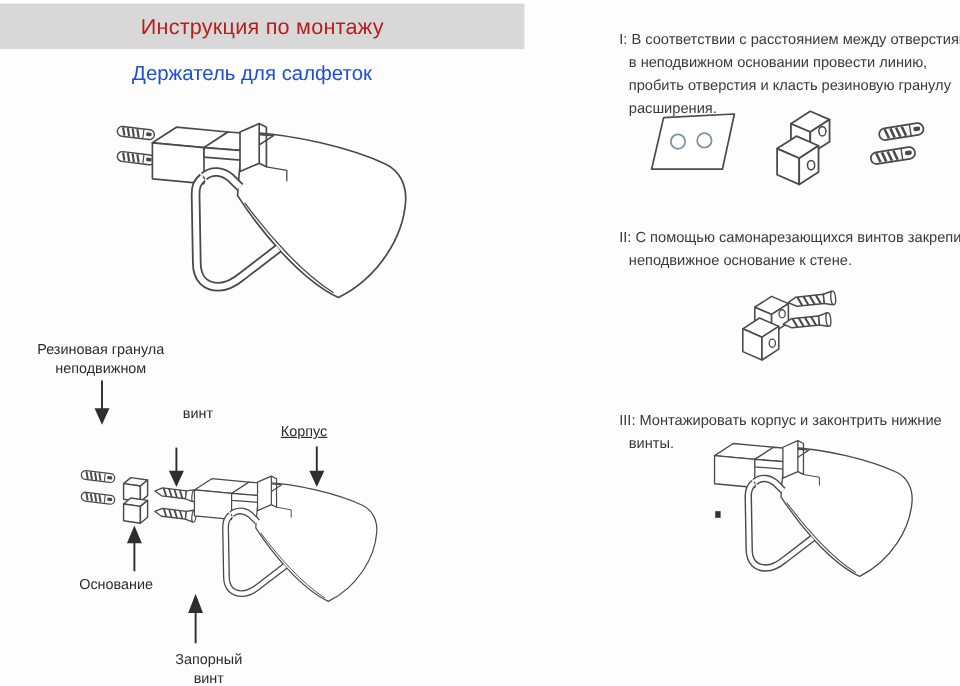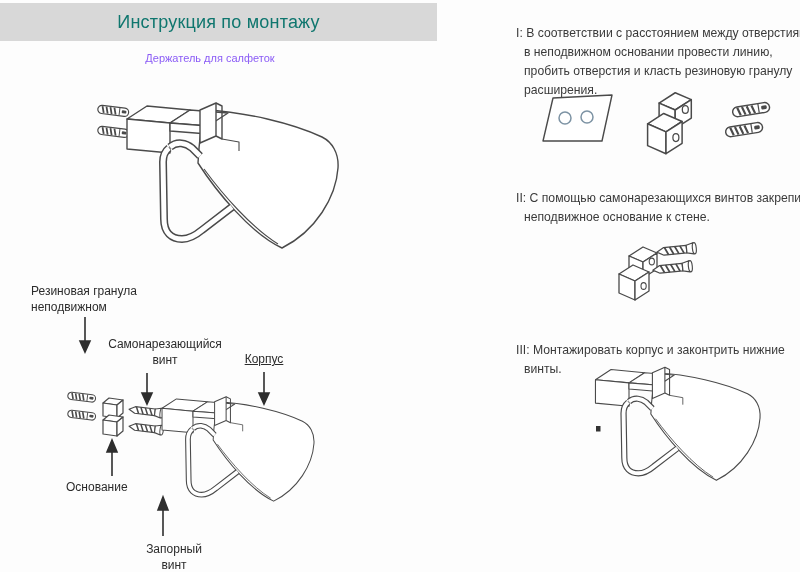--- a/index.html
+++ b/index.html
@@ -10,41 +10,41 @@
     position:relative;overflow:hidden;
     color:#2d2d2d;
   }
   .abs{position:absolute;}
   .title-band{
     position:absolute;left:0;top:3px;width:437px;height:38px;
     background:#d8d8d8;
     display:flex;align-items:center;justify-content:center;
   }
   .page-title{
-    font-size:18px;color:#0f766e;letter-spacing:.2px;
+    font-size:18px;color:#b91c1c;letter-spacing:.2px;
   }
   .subtitle{
     position:absolute;left:60px;top:52px;width:300px;
-    text-align:center;font-size:11px;color:#8b5cf6;
+    text-align:center;font-size:17px;color:#1d4ed8;
   }
   .step{
     position:absolute;
     font-size:12.2px;line-height:1.55;color:#3a3a3a;
     padding-left:8px;text-indent:-8px;
   }
   #step1{left:516px;top:12px;width:292px;}
   #step2{left:516px;top:177px;width:292px;}
   #step3{left:516px;top:329px;width:300px;}
   .lbl{
     position:absolute;font-size:12px;line-height:1.35;color:#2c2c2c;
   }
-  .lbl span{display:block;}
+  .lbl span{display:block;text-align:center;}
   #lbl-rubber{left:31px;top:283px;}
   #lbl-selftap{left:100px;top:336px;width:130px;text-align:center;}
-  #lbl-korpus{left:234px;top:351px;width:60px;text-align:center;text-decoration:underline;}
+  #lbl-korpus{left:234px;top:351px;width:60px;text-align:left;text-decoration:underline;}
   #lbl-osnovanie{left:66px;top:479px;width:80px;text-align:left;}
   #lbl-zaporny{left:135px;top:541px;width:78px;text-align:center;}
   svg{overflow:visible;}
 </style>
 </head>
 <body>
 
 <svg width="0" height="0" style="position:absolute" aria-hidden="true">
   <defs>
 
@@ -134,21 +134,20 @@
   <use href="#screw" transform="translate(128,126) rotate(7 20 5)"></use>
   <use href="#screw" transform="translate(128,143) rotate(7 20 5)"></use>
   <use href="#corpus" transform="translate(157,111) scale(0.72)"></use>
 </svg>
 
 <div class="lbl" id="lbl-rubber">
   <span>Резиновая гранула</span>
   <span>неподвижном</span>
 </div>
 <div class="lbl" id="lbl-selftap">
-  <span>Самонарезающийся</span>
   <span>винт</span>
 </div>
 <div class="lbl" id="lbl-korpus">Корпус</div>
 <div class="lbl" id="lbl-osnovanie">Основание</div>
 <div class="lbl" id="lbl-zaporny">
   <span>Запорный</span>
   <span>винт</span>
 </div>
 
 <p class="step" id="step1"><span>I:</span> <span>В соответствии с расстоянием между отверстиями в неподвижном основании провести линию, пробить отверстия и класть резиновую гранулу расширения.</span></p>

